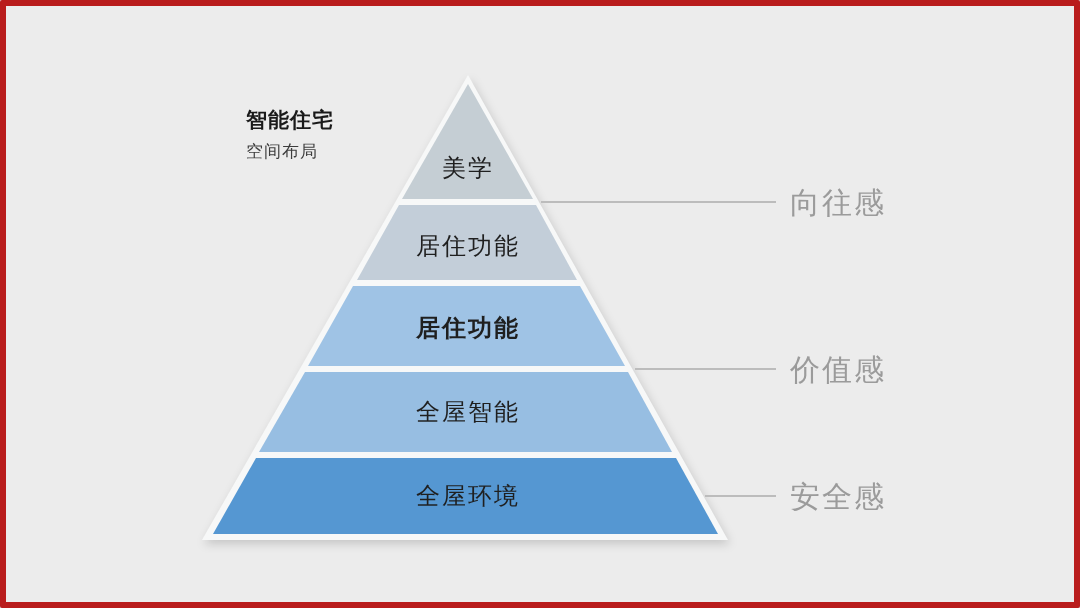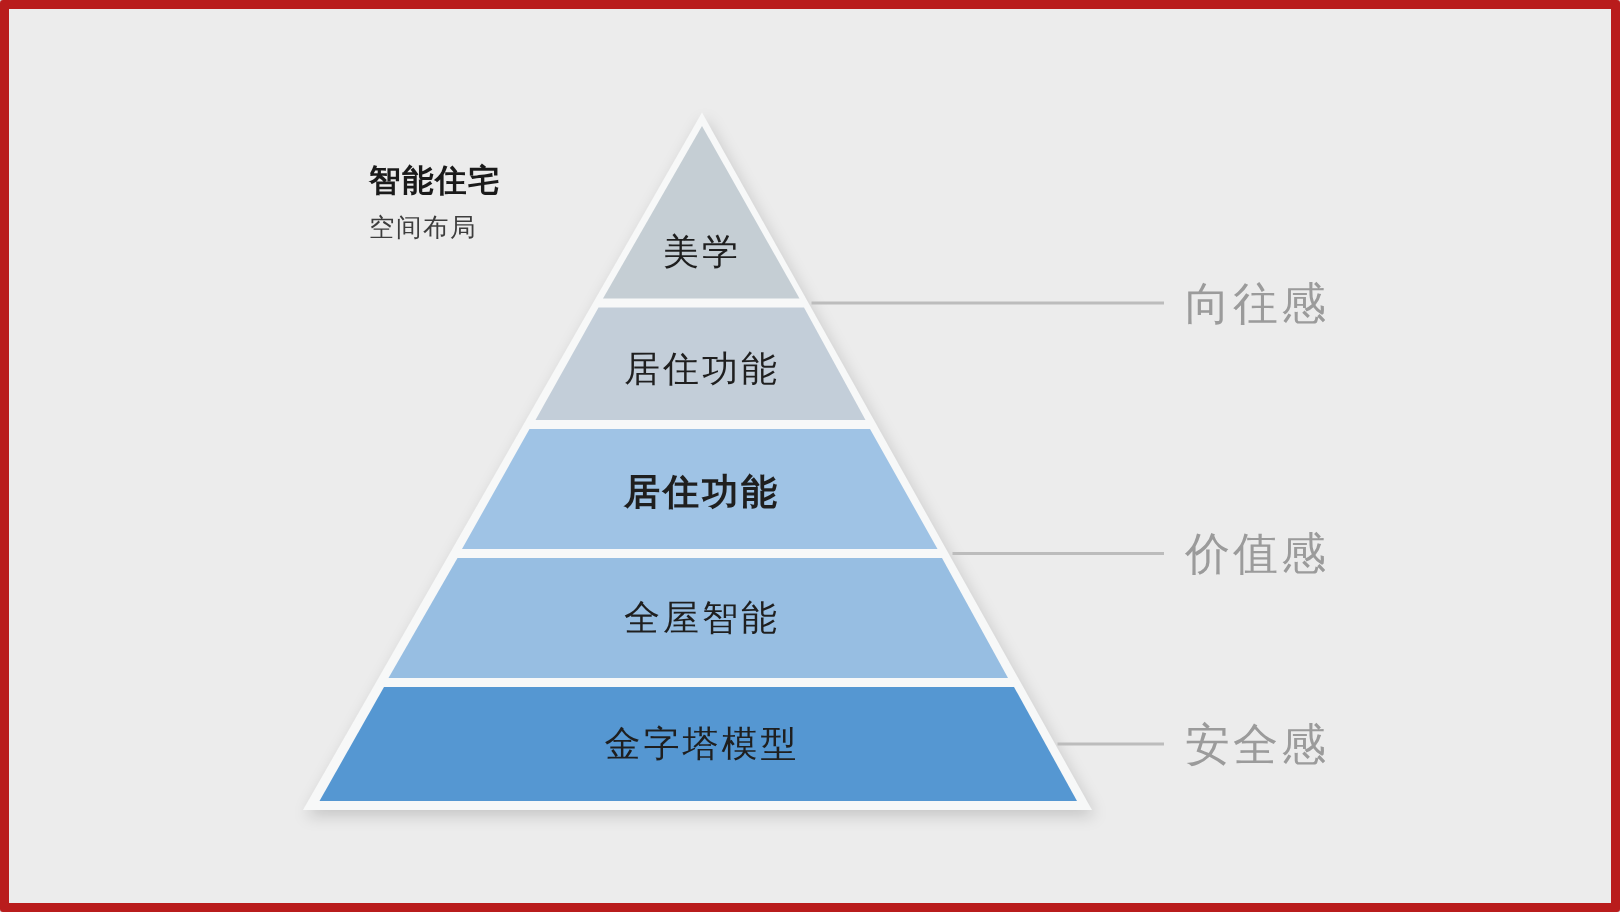--- a/index.html
+++ b/index.html
@@ -91,21 +91,21 @@
 
   <div class="title-block">
     <div class="title-main">智能住宅</div>
     <div class="title-sub">空间布局</div>
   </div>
 
   <div class="layer-label" style="left:462px; top:162px;">美学</div>
   <div class="layer-label" style="left:462px; top:240px;">居住功能</div>
   <div class="layer-label" style="left:462px; top:322px;font-weight:bold;">居住功能</div>
   <div class="layer-label" style="left:462px; top:406px;">全屋智能</div>
-  <div class="layer-label" style="left:462px; top:490px;">金字塔模型</div>
+  <div class="layer-label" style="left:462px; top:490px;">全屋环境</div>
 
   <div class="leader-line" style="left:535px; top:195px; width:235px;"></div>
   <div class="leader-line" style="left:629px; top:362px; width:141px;"></div>
   <div class="leader-line" style="left:699px; top:489px; width:71px;"></div>
 
   <div class="side-label" style="left:784px; top:197px;">向往感</div>
   <div class="side-label" style="left:784px; top:364px;">价值感</div>
   <div class="side-label" style="left:784px; top:491px;">安全感</div>
 
 </div>

